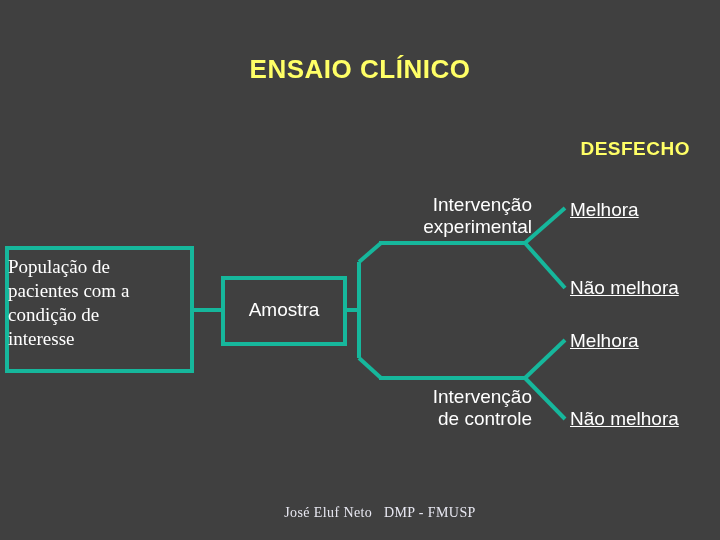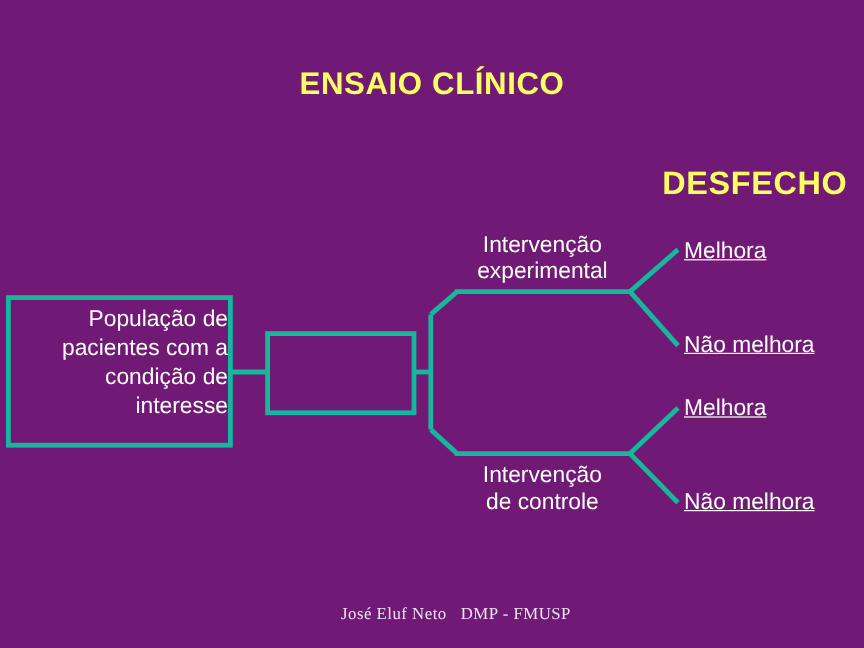--- a/index.html
+++ b/index.html
@@ -4,62 +4,63 @@
 <style>
   html, body {
     margin: 0;
     padding: 0;
     background: #2b2bc4;
   }
   #slide {
     position: relative;
     width: 720px;
     height: 540px;
-    background: #701a75;
+    background: #404040;
     overflow: hidden;
     font-family: "Liberation Sans", sans-serif;
   }
 
   
   .heading {
     position: absolute;
     color: #ffff66;
     font-weight: bold;
     white-space: nowrap;
     letter-spacing: 0.5px;
   }
   #title {
     left: 0;
     right: 0;
     top: 54px;
     text-align: center;
     font-size: 26px;
   }
   #desfecho {
-    right: 14px;
+    right: 30px;
     top: 138px;
-    font-size: 27px;
+    font-size: 19px;
   }
 
   
   .dtext {
     position: absolute;
     color: #ffffff;
     font-size: 19px;
     line-height: 22px;
     white-space: pre-line;
   }
-  .dtext.ctr { text-align: center; }
+  .dtext.ctr { text-align: right; }
 
   #pop-label {
     left: 8px;
     top: 255px;
     width: 182px;
-    text-align: right;
+    text-align: left;
     line-height: 24px;
+    font-family: Liberation Serif, serif;
   }
   #amostra-label {
     left: 222px;
     top: 299px;
     width: 124px;
     text-align: center;
   }
   #interv-exp-label {
     left: 372px;
     top: 194px;
@@ -155,20 +156,21 @@
   </svg>
 
   <div class="box" id="pop-box"></div>
   <div class="box" id="amostra-box"></div>
 
   <div class="dtext ctr" id="pop-label">População de
 pacientes com a
 condição de
 interesse</div>
 
+  <div class="dtext ctr" id="amostra-label">Amostra</div>
 
   <div class="dtext ctr" id="interv-exp-label">Intervenção
 experimental</div>
 
 
   <div class="dtext ctr" id="interv-ctrl-label">Intervenção
 de controle</div>
 
   <div class="outcome" id="out-0">Melhora</div>
   <div class="outcome" id="out-1">Não melhora</div>

